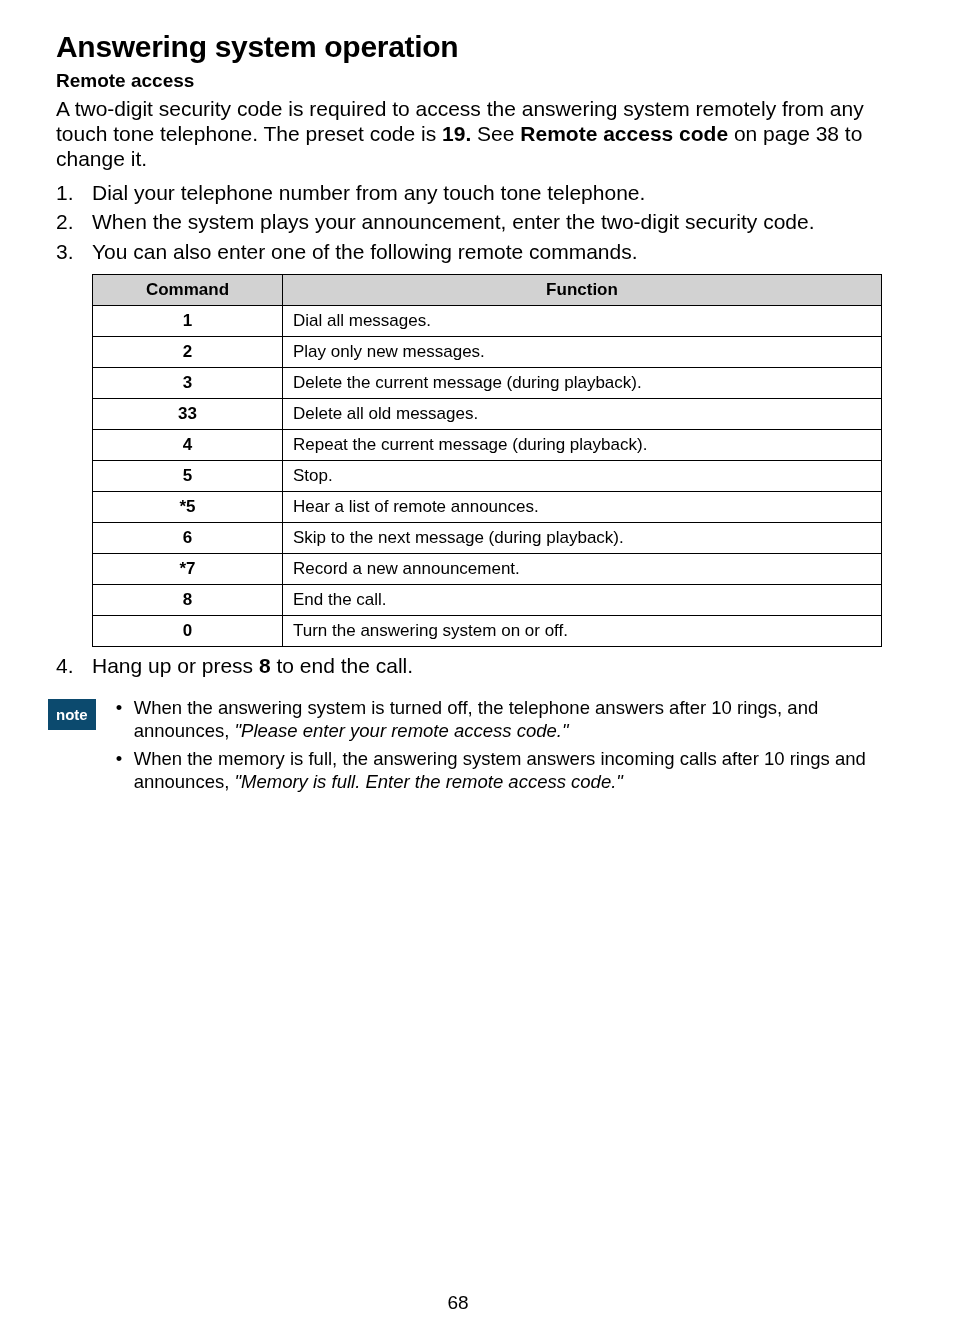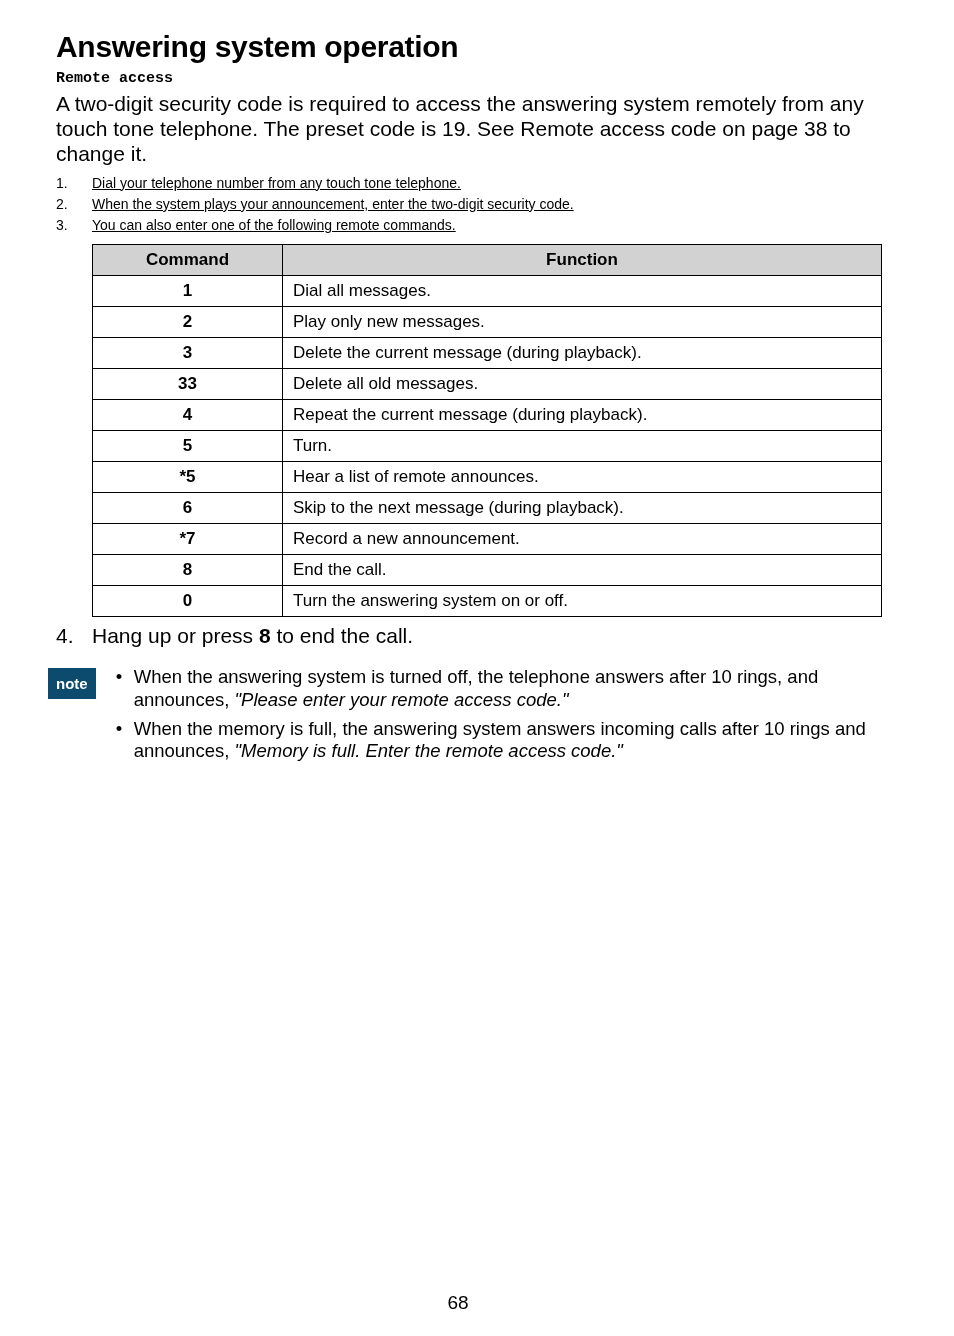--- a/index.html
+++ b/index.html
@@ -10,37 +10,35 @@
     padding: 30px 56px 0 56px;
     position: relative;
   }
   h1 {
     font-size: 30px;
     font-weight: bold;
     margin-bottom: 6px;
     letter-spacing: -0.3px;
   }
   h2 {
-    font-size: 15px;
+    font-size: 19px;
     font-weight: bold;
     margin-bottom: 4px;
-    font-family: Liberation Mono, monospace;
   }
   .intro {
     font-size: 21px;
     line-height: 1.2;
     margin-bottom: 8px;
   }
-  .intro .bold { font-weight: normal; }
+  .intro .bold { font-weight: bold; }
   ol.steps {
     list-style: none;
     counter-reset: step;
-    font-size: 14px;
+    font-size: 21px;
     line-height: 1.22;
-    text-decoration: underline;
   }
   ol.steps > li {
     counter-increment: step;
     position: relative;
     padding-left: 36px;
     margin-bottom: 4px;
   }
   ol.steps > li::before {
     content: counter(step) ".";
     position: absolute;
@@ -168,21 +166,21 @@
     <tr>
         <td class="cmdcell">33</td>
         <td class="funcell">Delete all old messages.</td>
       </tr>
     <tr>
         <td class="cmdcell">4</td>
         <td class="funcell">Repeat the current message (during playback).</td>
       </tr>
     <tr>
         <td class="cmdcell">5</td>
-        <td class="funcell">Turn.</td>
+        <td class="funcell">Stop.</td>
       </tr>
     <tr>
         <td class="cmdcell">*5</td>
         <td class="funcell">Hear a list of remote announces.</td>
       </tr>
     <tr>
         <td class="cmdcell">6</td>
         <td class="funcell">Skip to the next message (during playback).</td>
       </tr>
     <tr>

